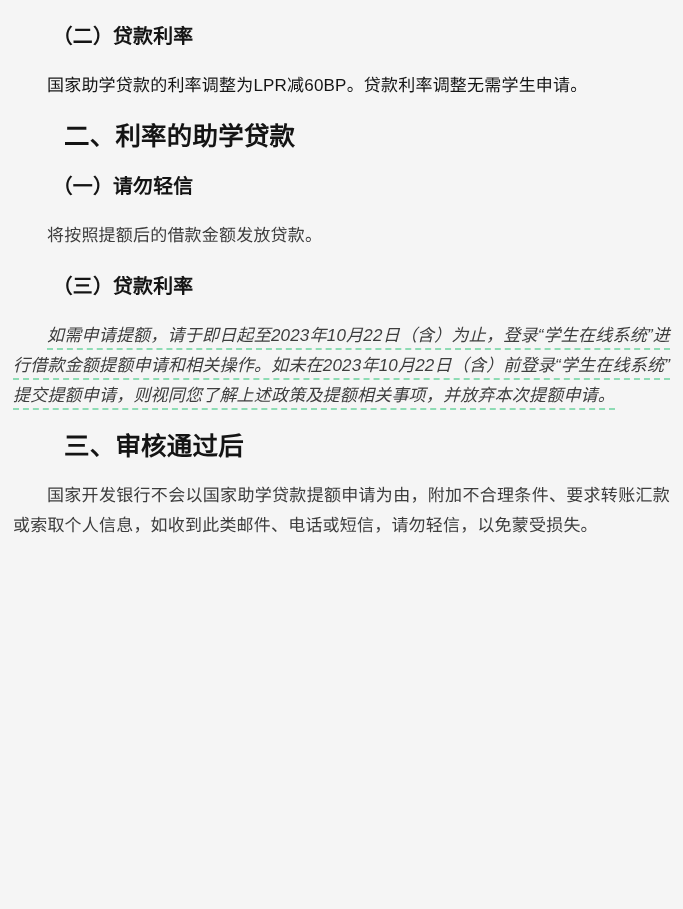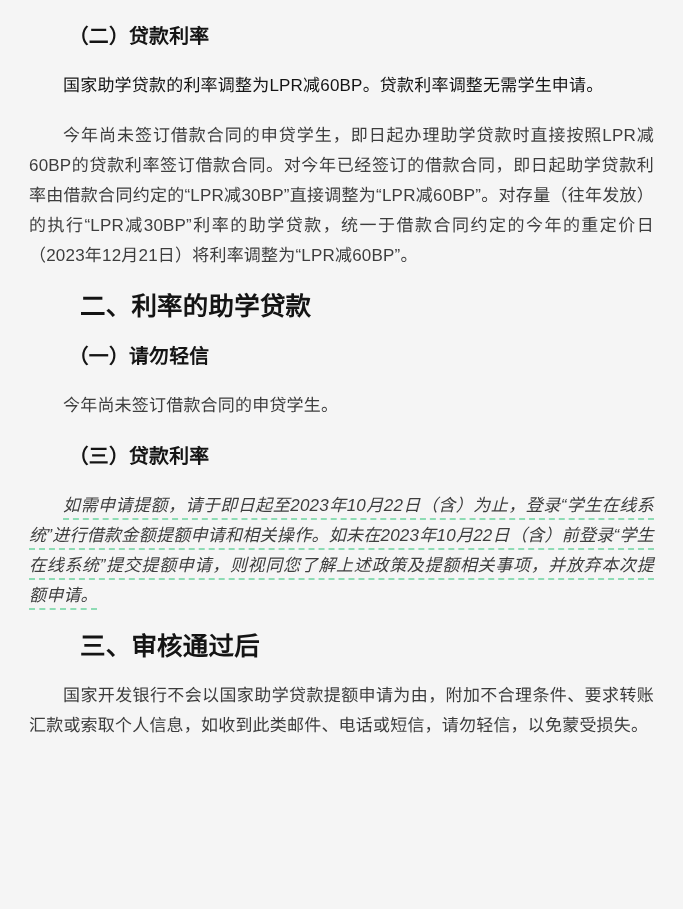--- a/index.html
+++ b/index.html
@@ -14,21 +14,21 @@
     box-sizing: border-box;
     width: 683px;
     padding: 1px 13px 0 13px;
     font-size: 17px;
     line-height: 30px;
     color: #3d3d3d;
     text-align: justify;
     letter-spacing: 0.2px;
   }
   .article .blk {
-    margin: 20px 16px;
+    margin: 20px 0;
     text-indent: 2em;
   }
   .heading {
     font-weight: 700;
     color: #141414;
   }
   .p-bold {
     font-weight: 400;
     color: #141414;
   }
@@ -41,21 +41,20 @@
     text-decoration-skip-ink: none;
     font-style: italic;
   }
 </style>
 </head>
 <body>
 
 <div class="article">
   <h3 class="blk heading">（二）贷款利率</h3>
   <p class="blk p-bold">国家助学贷款的利率调整为LPR减60BP。贷款利率调整无需学生申请。</p>
-  <p class="blk">今年尚未签订借款合同的申贷学生，即日起办理助学贷款时直接按照LPR减60BP的贷款利率签订借款合同。对今年已经签订的借款合同，即日起助学贷款利率由借款合同约定的“LPR减30BP”直接调整为“LPR减60BP”。对存量（往年发放）的执行“LPR减30BP”利率的助学贷款，统一于借款合同约定的今年的重定价日（2023年12月21日）将利率调整为“LPR减60BP”。</p>
   <h2 class="blk heading">二、利率的助学贷款</h2>
   <h3 class="blk heading">（一）请勿轻信</h3>
-  <p class="blk">今年尚未签订借款合同的申贷学生。</p>
+  <p class="blk">将按照提额后的借款金额发放贷款。</p>
   <h3 class="blk heading">（三）贷款利率</h3>
   <p class="blk p-underline">如需申请提额，请于即日起至2023年10月22日（含）为止，登录“学生在线系统”进行借款金额提额申请和相关操作。如未在2023年10月22日（含）前登录“学生在线系统”提交提额申请，则视同您了解上述政策及提额相关事项，并放弃本次提额申请。</p>
   <h2 class="blk heading">三、审核通过后</h2>
   <p class="blk">国家开发银行不会以国家助学贷款提额申请为由，附加不合理条件、要求转账汇款或索取个人信息，如收到此类邮件、电话或短信，请勿轻信，以免蒙受损失。</p>
 </div>
 
 </body></html>

